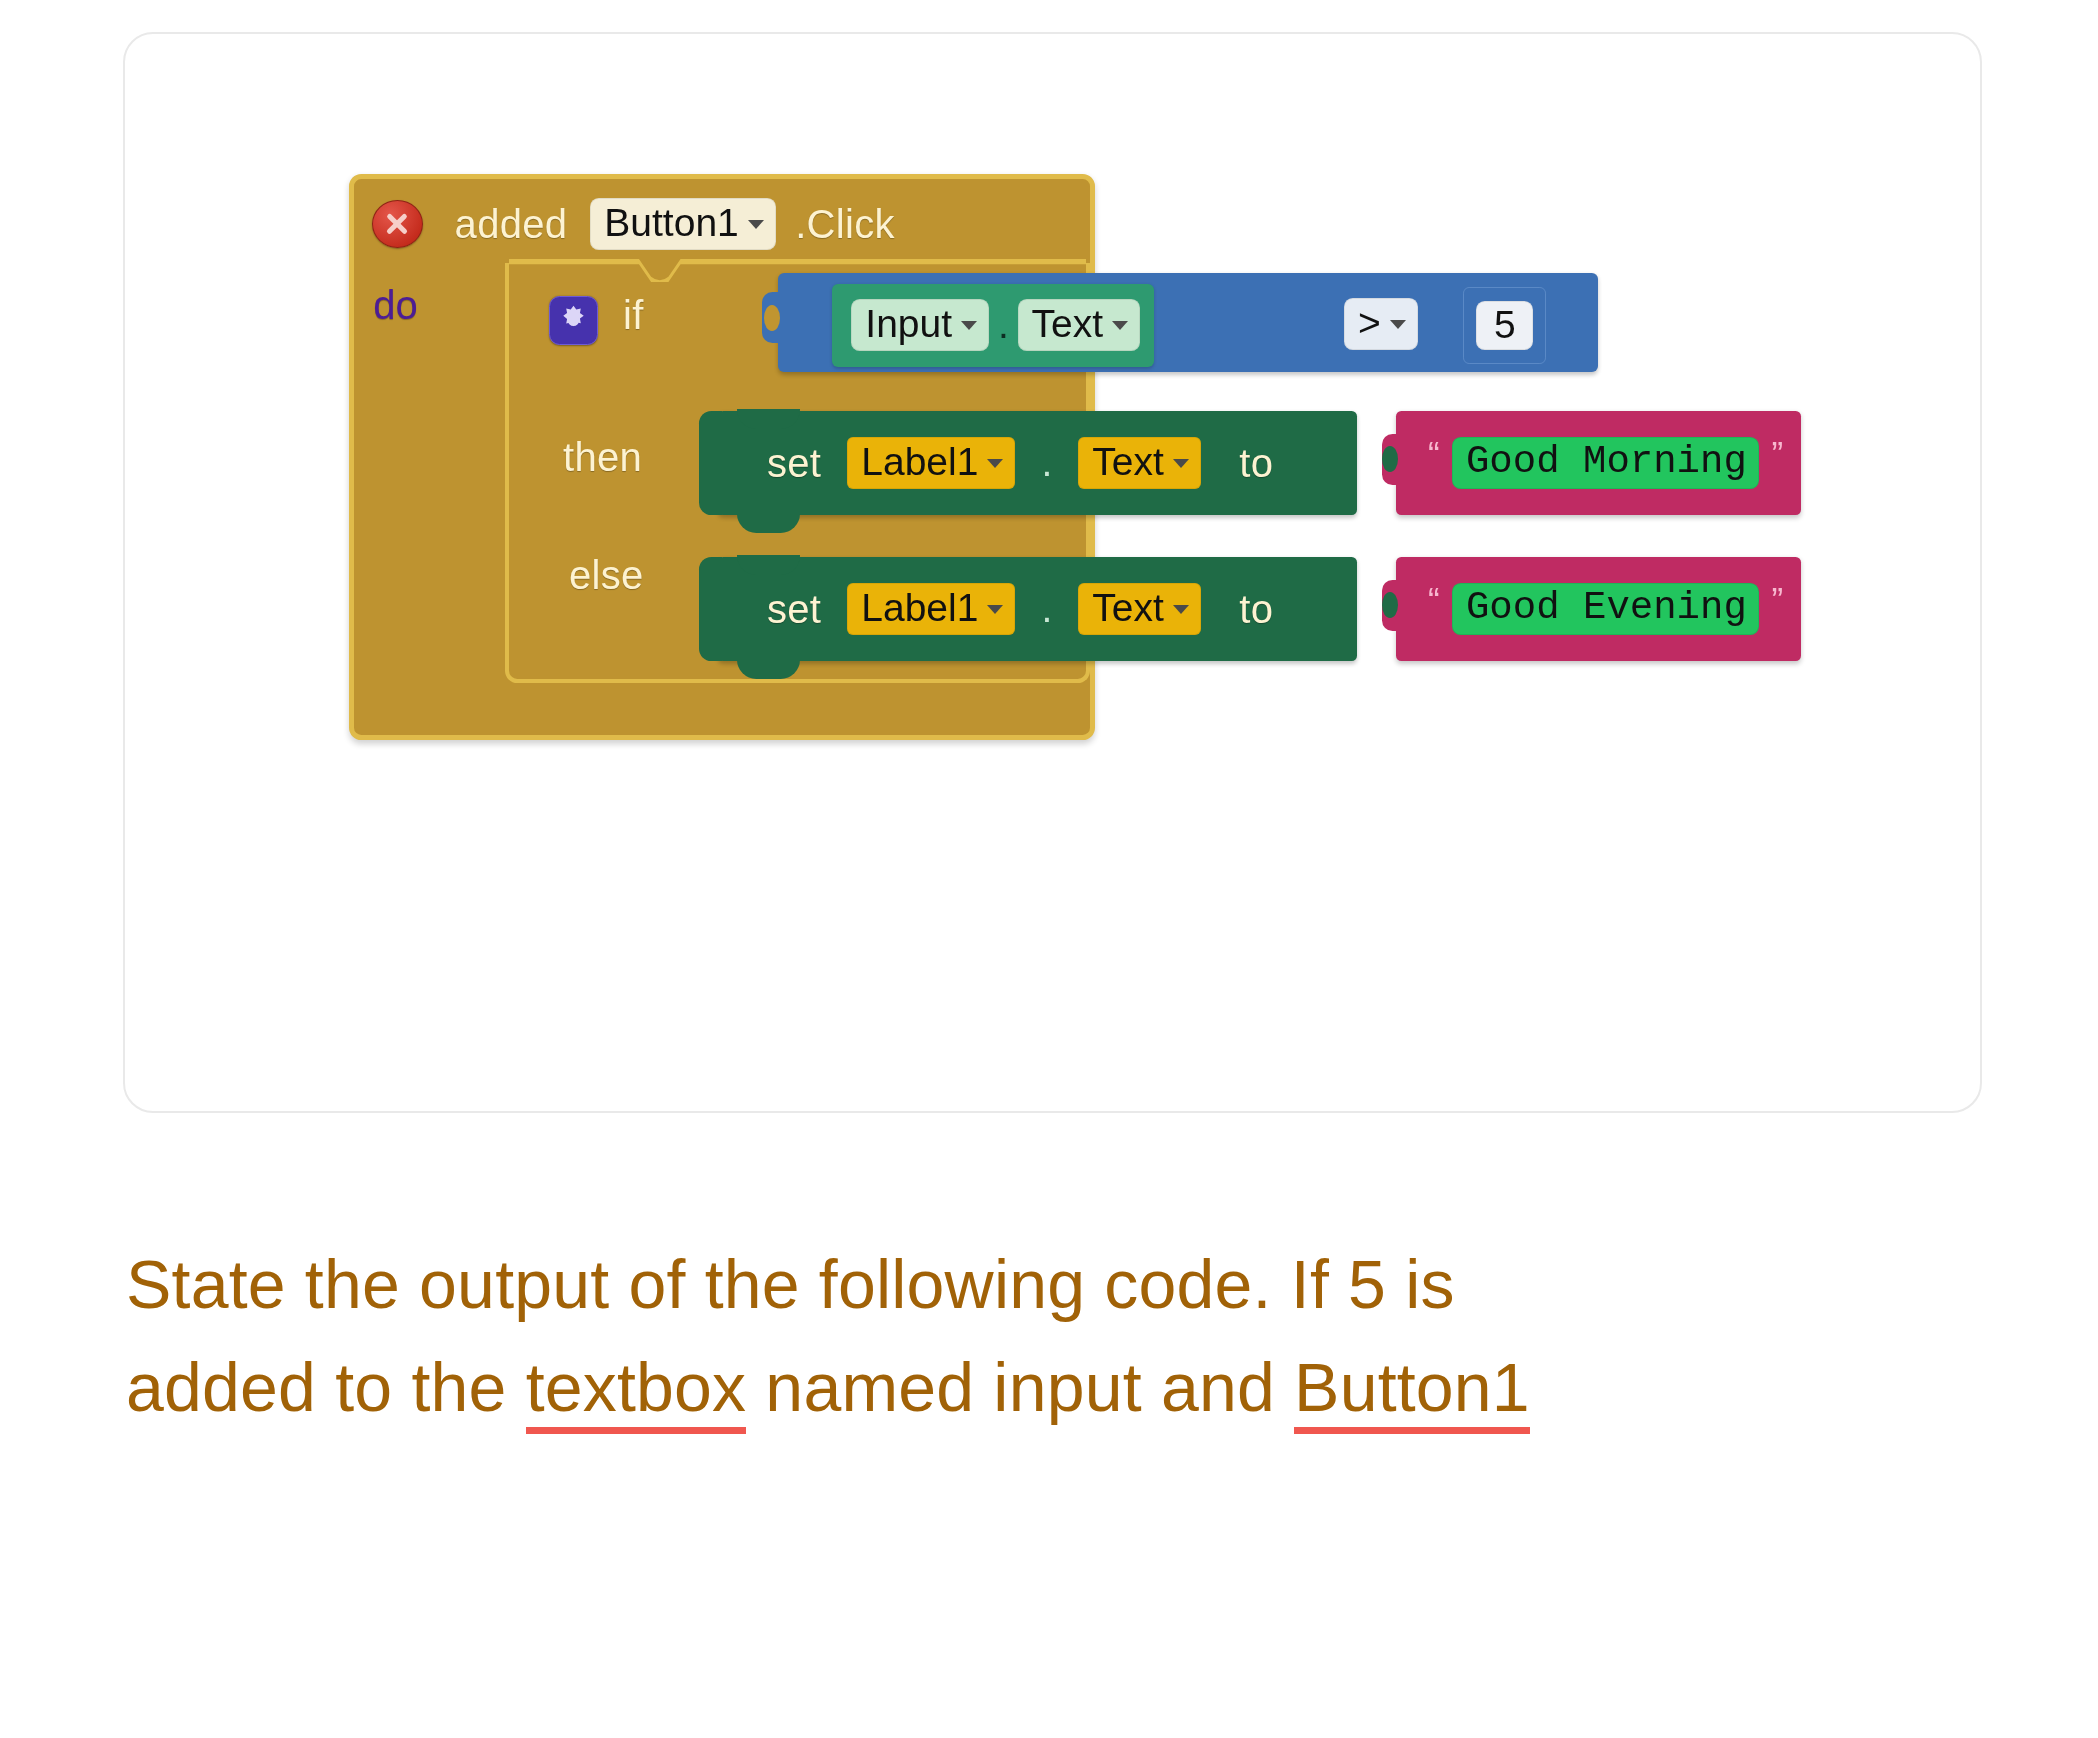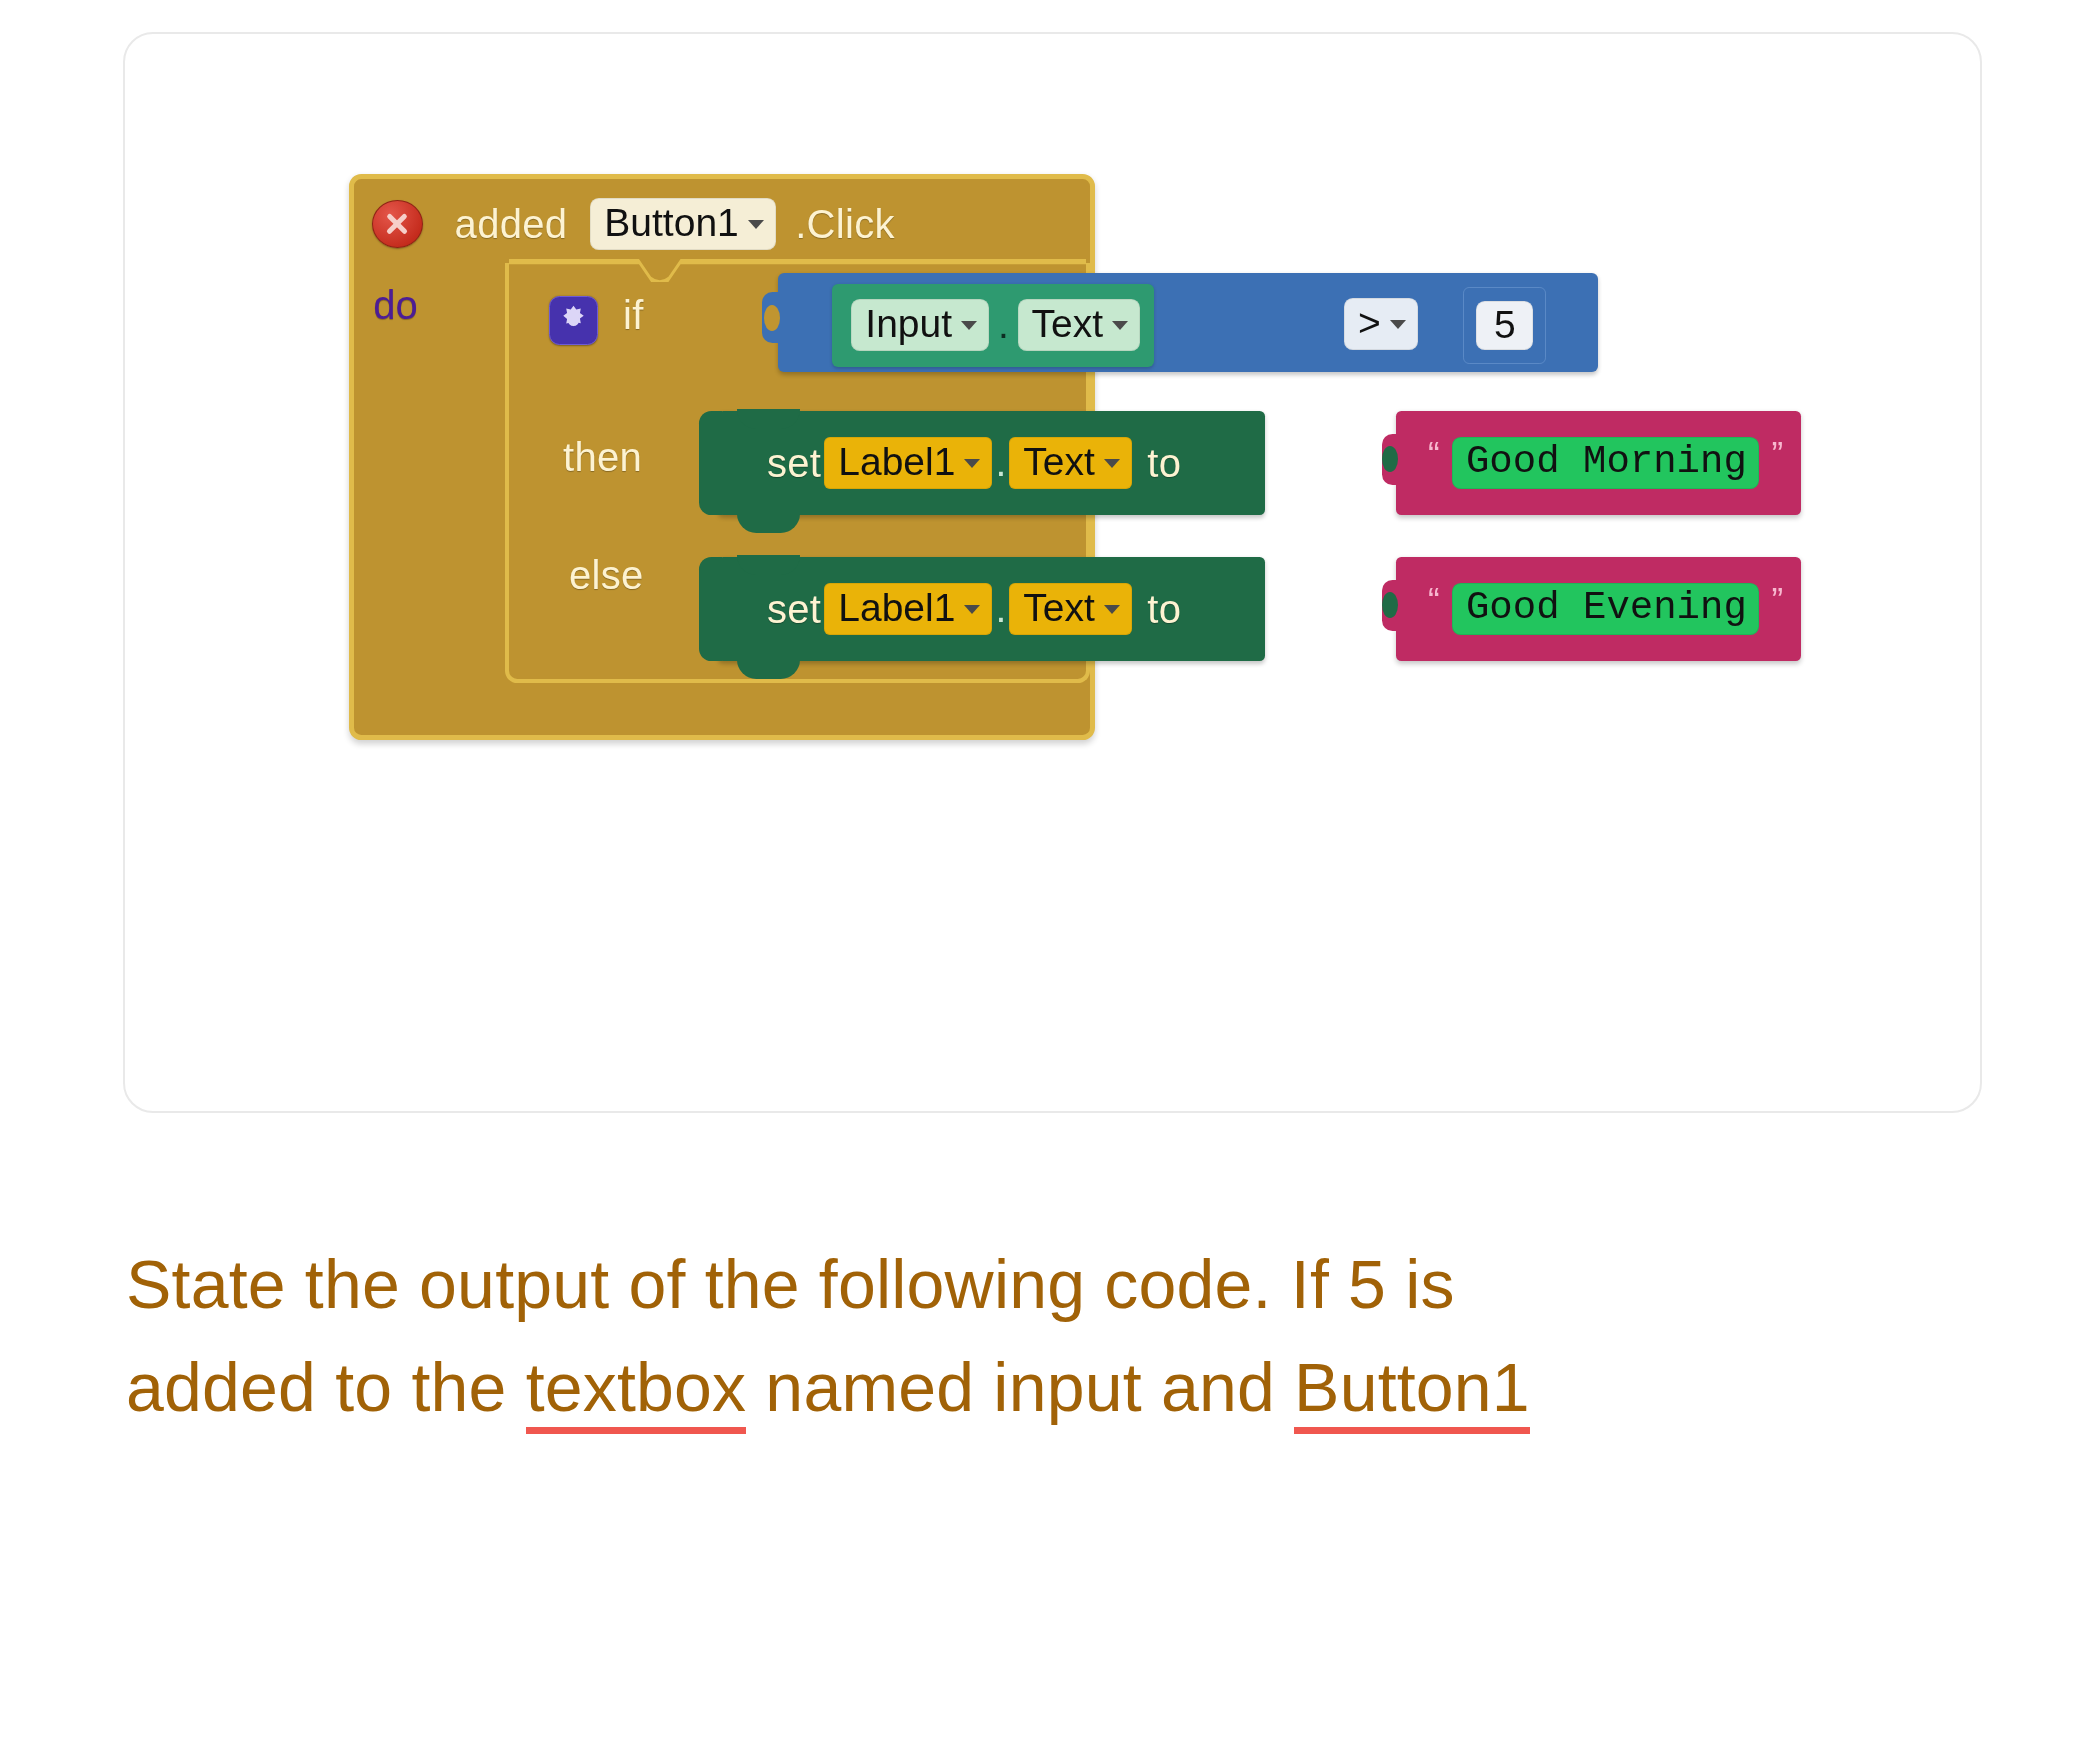--- a/index.html
+++ b/index.html
@@ -235,21 +235,21 @@
   }
 
   
   .setter {
     position: absolute;
     height: 104px;
     background: #1F6B46;
     border-radius: 5.3px;
     display: flex;
     align-items: center;
-    gap: 3px;
+    gap: 26px;
     padding-left: 49px;
     box-shadow: 0 2.6px 4.4px rgba(0,0,0,.22);
   }
   .setter .dot { color: #c8e6d4; font-size: 39px; line-height: 0; }
   .setter .notch-top {
     position: absolute;
     left: 19.3px; top: -1.8px;
     width: 63px; height: 19.3px;
     background: #1F6B46;
     border-radius: 0 0 19.3px 19.3px;

